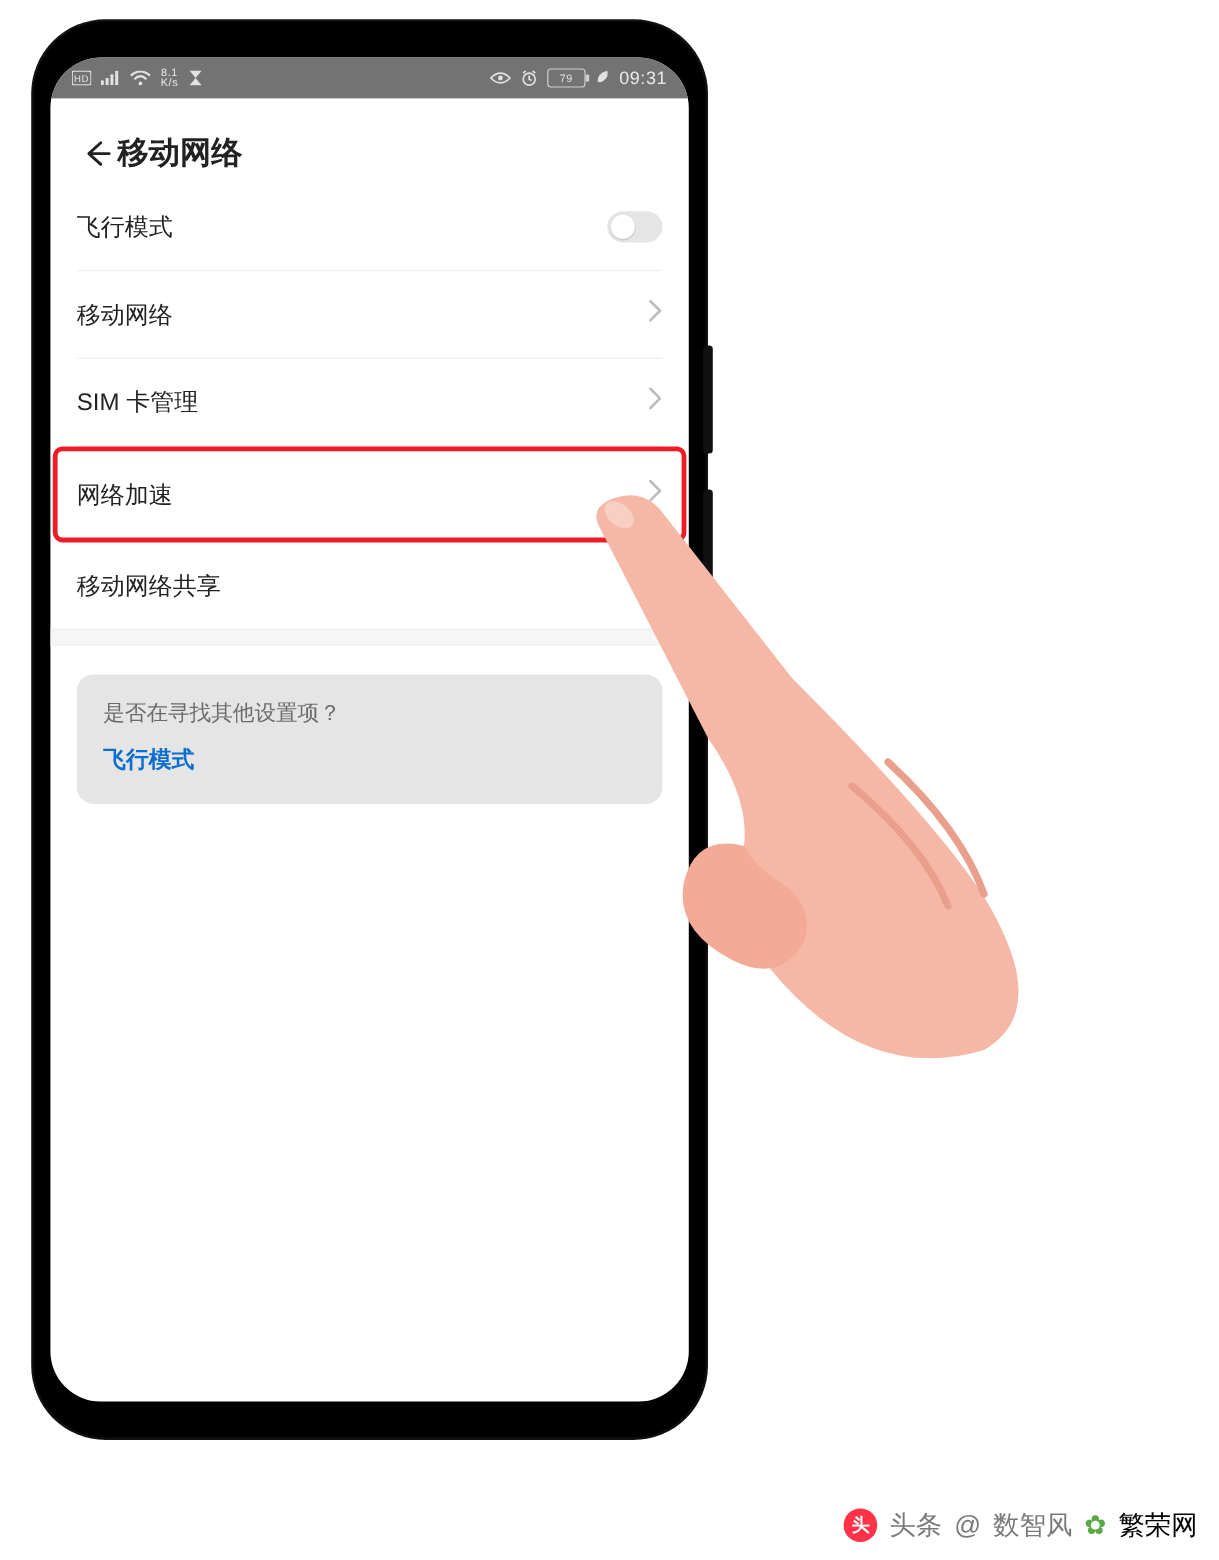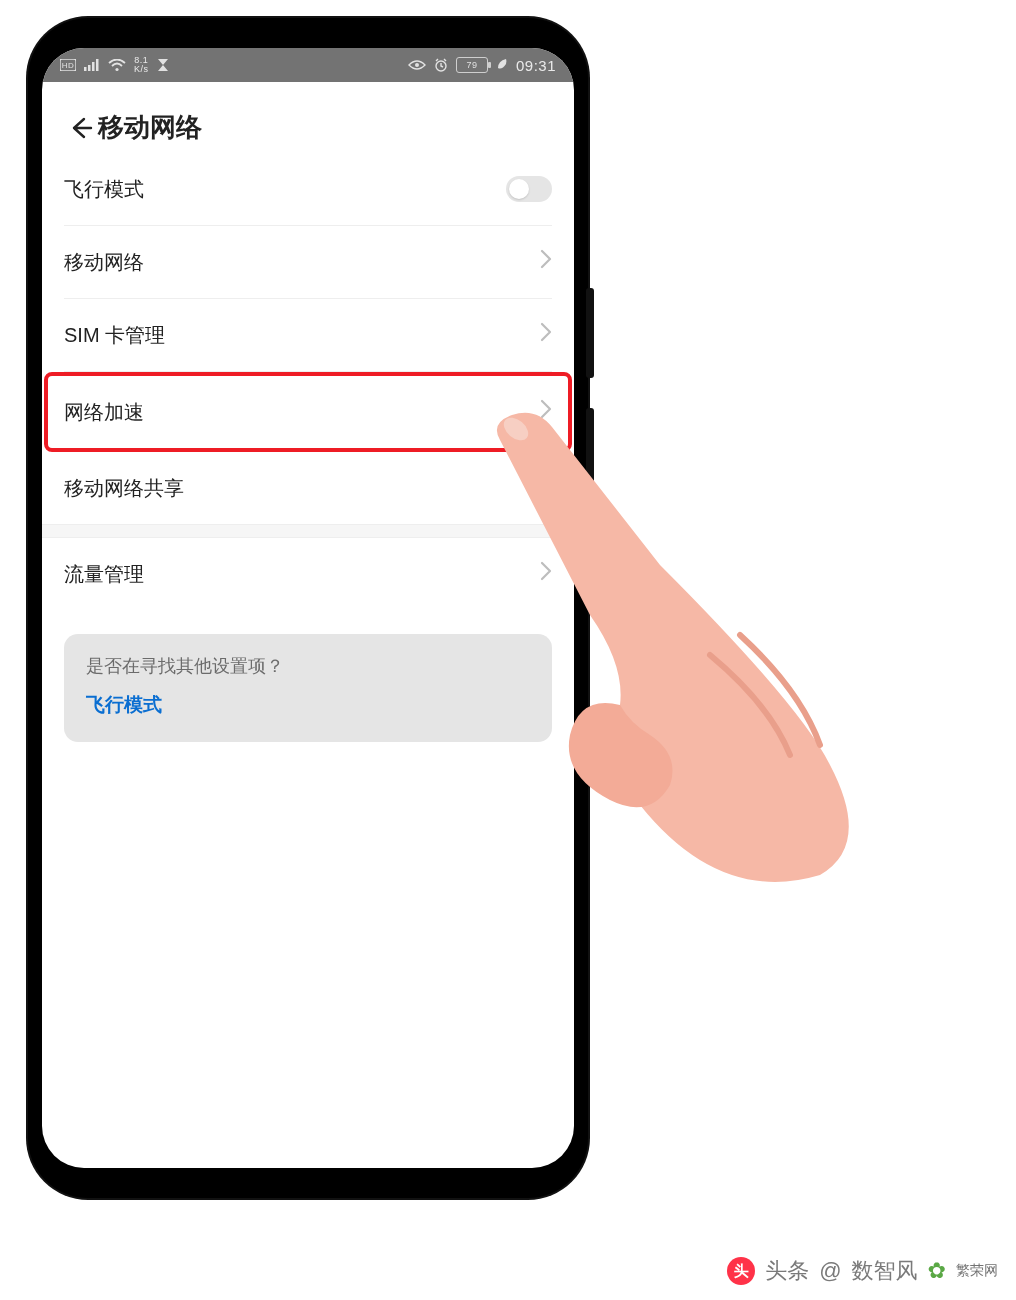--- a/index.html
+++ b/index.html
@@ -64,21 +64,21 @@
   }
   .hint-title{font-size:18px;color:#6b6b6b;margin-bottom:14px;}
   .hint-link{font-size:19px;color:#0a6ed1;font-weight:600;cursor:pointer;}
   
   .hand{position:absolute;left:470px;top:405px;width:430px;height:480px;pointer-events:none;}
   
   .credit{
     position:absolute;right:18px;bottom:14px;display:flex;align-items:center;gap:10px;font-size:22px;color:#7a7a7a;
   }
   .credit .logo{width:28px;height:28px;border-radius:50%;background:#ff3248;color:#fff;display:flex;align-items:center;justify-content:center;font-size:15px;font-weight:700;}
-  .credit .brand{color:#737373;font-size:14px;}
+  .credit .brand{color:#000000;font-size:22px;}
   .credit .dot{color:#5aa845;}
 </style>
 </head>
 <body>
 <div class="canvas">
 
   <div class="phone">
     <div class="side-btn b1"></div>
     <div class="side-btn b2"></div>
     <div class="phone-inner">
@@ -192,28 +192,20 @@
             <span class="label">移动网络共享</span>
             <span class="chevron">
               <svg width="12" height="20" viewBox="0 0 12 20">
                   <path d="M2 2l8 8-8 8" fill="none" stroke="#bdbdbd" stroke-width="2.2" stroke-linecap="round" stroke-linejoin="round"></path>
                 </svg>
             </span>
           </div>
 
           <div class="section-gap"></div>
 
-          <div class="row" style="border-bottom:none;">
-            <span class="label">流量管理</span>
-            <span class="chevron">
-              <svg width="12" height="20" viewBox="0 0 12 20">
-                  <path d="M2 2l8 8-8 8" fill="none" stroke="#bdbdbd" stroke-width="2.2" stroke-linecap="round" stroke-linejoin="round"></path>
-                </svg>
-            </span>
-          </div>
         </div>
 
         <div class="hint-card">
           <div class="hint-title">是否在寻找其他设置项？</div>
           <div class="hint-link">飞行模式</div>
         </div>
 
       </div>
     </div>
   </div>

